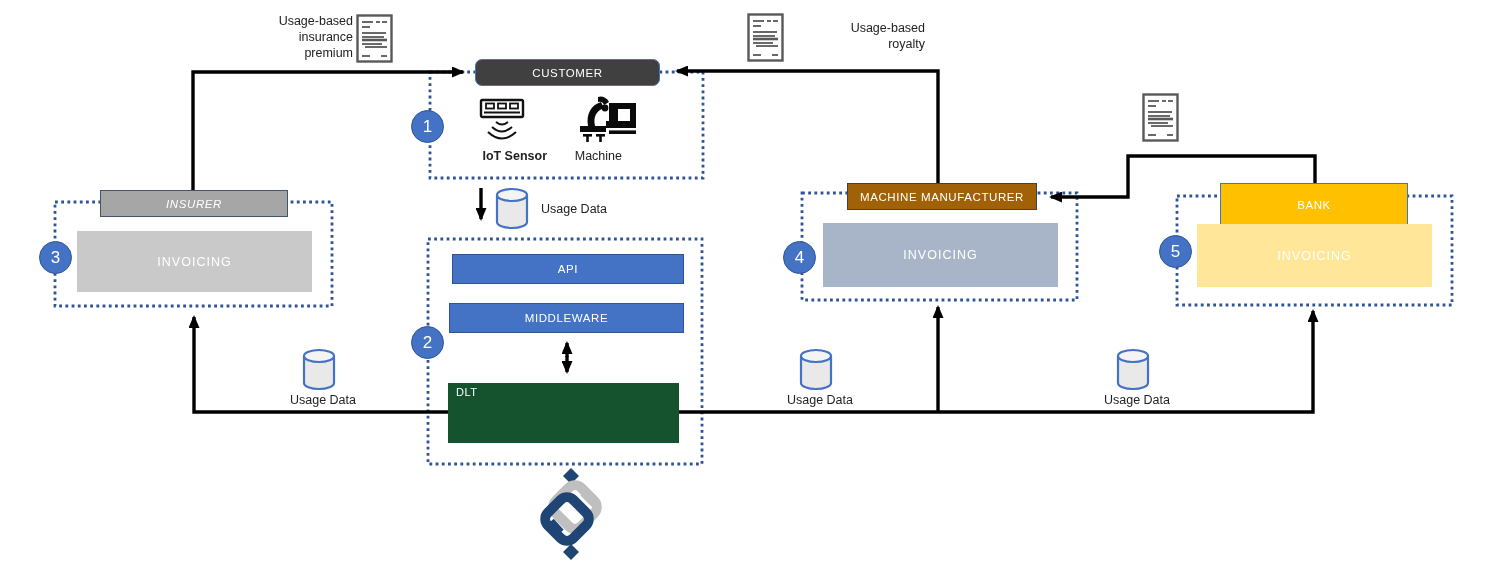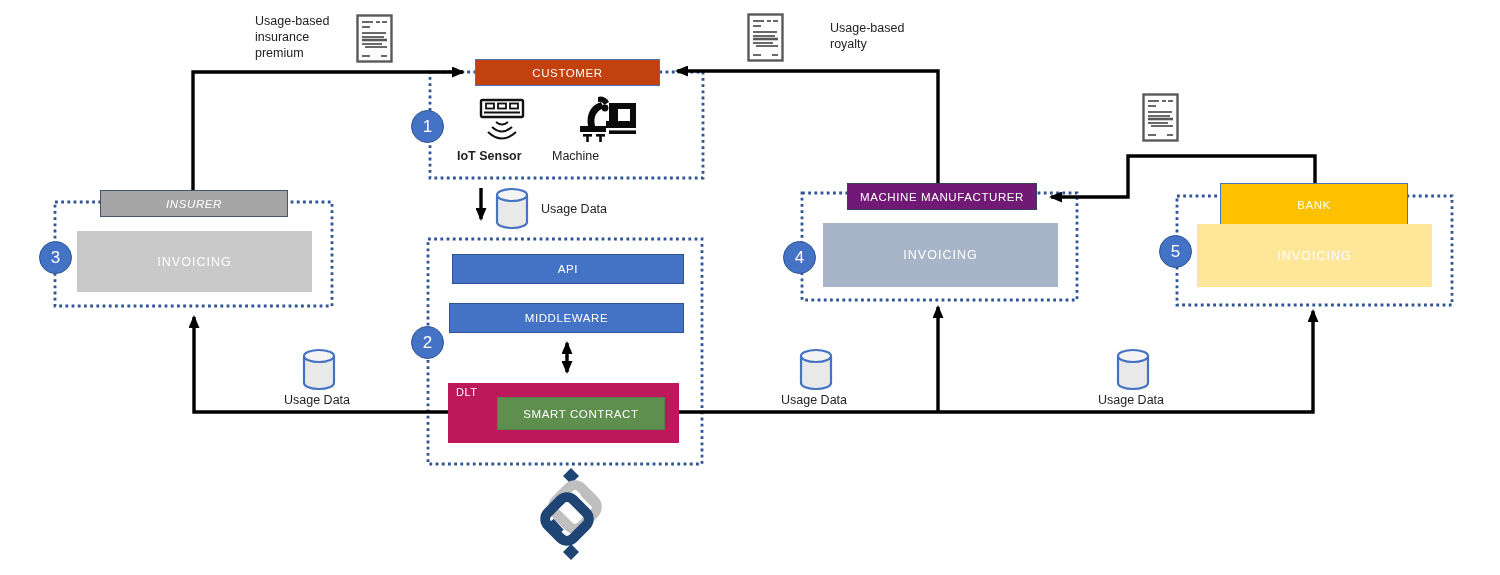--- a/index.html
+++ b/index.html
@@ -7,39 +7,39 @@
     position:relative;width:1500px;height:575px;overflow:hidden;
     font-family:"Liberation Sans", sans-serif;background:#ffffff;
   }
   .wires{position:absolute;left:0;top:0;width:1500px;height:575px;}
   .box{
     position:absolute;display:flex;align-items:center;justify-content:center;
     color:#ffffff;font-size:11.5px;letter-spacing:.6px;text-align:center;
     box-sizing:border-box;white-space:nowrap;
   }
   .title-box{border:1.6px solid #4472C4;}
-  .customer{background:#c2410c;}
+  .customer{background:#404040;border-radius:7px;}
   .insurer{background:#A6A6A6;border-color:#44546A;}
-  .manufacturer{background:#701a75;border-color:#37415a;}
+  .manufacturer{background:#a16207;border-color:#37415a;}
   .bank{background:#FFC000;}
   .inv3{background:#C9C9C9;font-size:12.5px;letter-spacing:1px;}
   .inv4{background:#A8B5C8;font-size:12.5px;letter-spacing:1px;}
   .inv5{background:#FFE699;font-size:12.5px;letter-spacing:1px;}
   .api-box,.mw-box{background:#4472C4;border:1px solid #2F5496;}
-  .dlt-box{background:#be185d;}
+  .dlt-box{background:#14532d;}
   .sc-box{position:absolute;left:49px;top:14px;width:166px;height:31px;
     background:#5F8F4F;border:1px solid #54814a;display:flex;align-items:center;justify-content:center;}
   .dlt-tag{position:absolute;left:8px;top:3px;color:#ffffff;font-size:11px;letter-spacing:.5px;}
   .step-circle{
     position:absolute;width:33px;height:33px;border-radius:50%;
     background:#4472C4;border:1.6px solid #2F5496;box-sizing:border-box;
     color:#fff;font-size:17px;display:flex;align-items:center;justify-content:center;
   }
   .lbl{
-    position:absolute;color:#222222;font-size:12.5px;line-height:1.28;text-align:left;
+    position:absolute;color:#222222;font-size:12.5px;line-height:1.28;text-align:right;
   }
   .lbl-left{text-align:left;}
   .icon{position:absolute;}
 </style>
 </head>
 <body>
 
 <div class="canvas">
 
   <svg class="wires">
@@ -101,23 +101,20 @@
   <div class="box mw-box" style="left:449px;top:303px;width:235px;height:30px;">
     <span>MIDDLEWARE</span>
   </div>
 
   <div class="box api-box" style="left:452px;top:254px;width:232px;height:30px;">
     <span>API</span>
   </div>
 
   <div class="box dlt-box" style="left:448px;top:383px;width:231px;height:60px;">
     <span class="dlt-tag">DLT</span>
-    <div class="sc-box">
-      <span>SMART CONTRACT</span>
-    </div>
   </div>
 
   <div class="step-circle" style="left:411px;top:110px;">
     <span>1</span>
   </div>
   <div class="step-circle" style="left:411px;top:326px;">
     <span>2</span>
   </div>
   <div class="step-circle" style="left:39px;top:241px;">
     <span>3</span>

